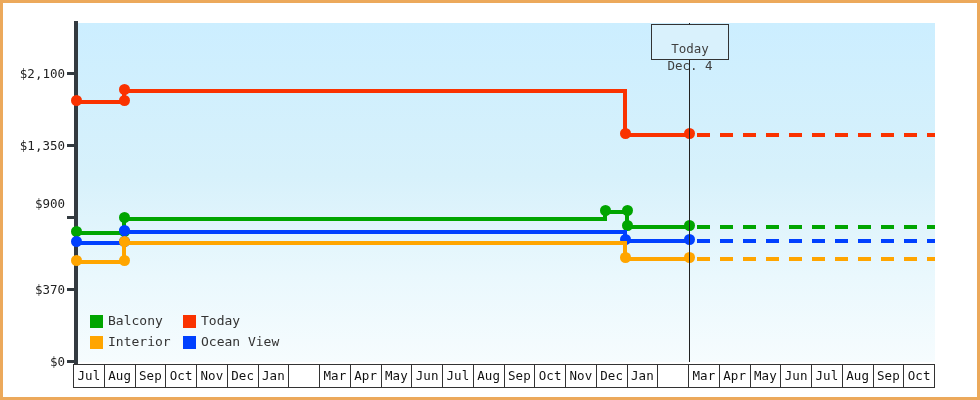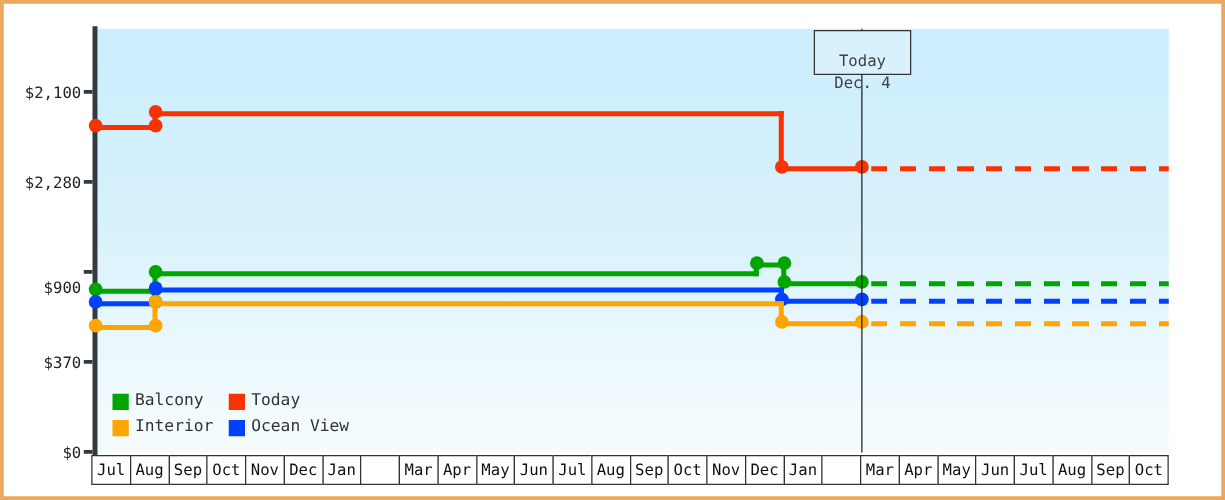--- a/index.html
+++ b/index.html
@@ -88,22 +88,22 @@
 
   <div id="yaxis"></div>
 
   <div class="ytick" style="top:69px"></div>
   <div class="ytick" style="top:141px"></div>
   <div class="ytick" style="top:213px"></div>
   <div class="ytick" style="top:285px"></div>
   <div class="ytick" style="top:357px"></div>
 
   <div class="ylabel" style="top:63px">$2,100</div>
-  <div class="ylabel" style="top:135px">$2,280</div>
-  <div class="ylabel" style="top:219px">$900</div>
+  <div class="ylabel" style="top:135px">$1,350</div>
+  <div class="ylabel" style="top:193px">$900</div>
   <div class="ylabel" style="top:279px">$370</div>
   <div class="ylabel" style="top:351px">$0</div>
 
   <div class="seg h" style="left:73px;top:97px;width:50px;background:#fa3200"></div>
   <div class="seg v" style="left:119px;top:86px;height:15px;background:#fa3200"></div>
   <div class="seg h" style="left:119px;top:86px;width:505px;background:#fa3200"></div>
   <div class="seg v" style="left:620px;top:86px;height:47px;background:#fa3200"></div>
   <div class="seg h" style="left:620px;top:130px;width:68px;background:#fa3200"></div>
   <div class="dot" style="left:68px;top:92px;background:#fa3200"></div>
   <div class="dot" style="left:116px;top:81px;background:#fa3200"></div>

